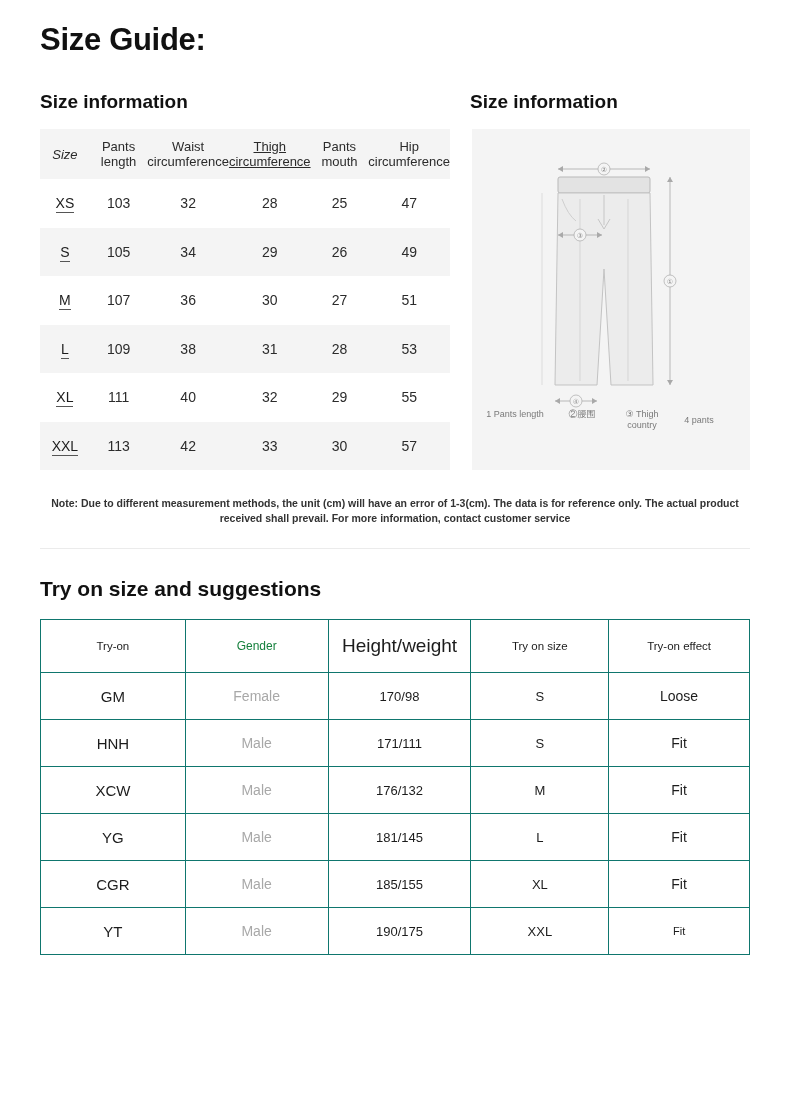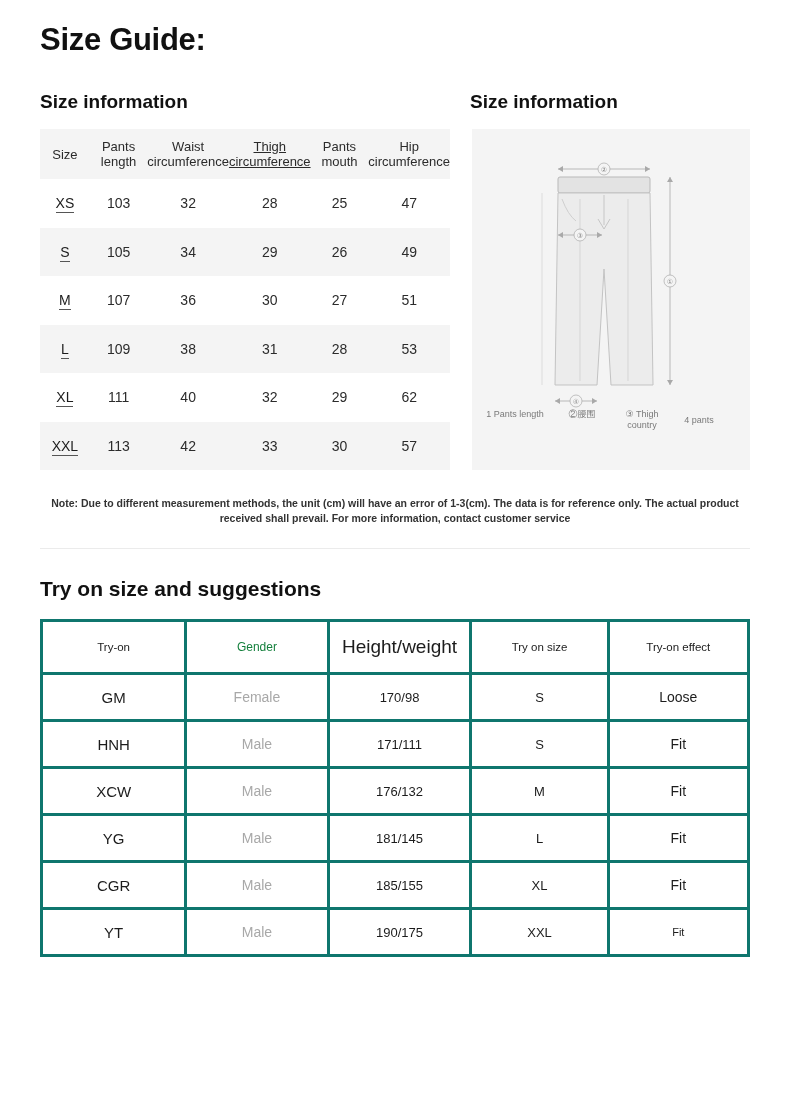--- a/index.html
+++ b/index.html
@@ -55,21 +55,21 @@
     font-weight: normal;
     color: #2b2b2b;
   }
   .size-table thead th {
     height: 50px;
     background: #f4f4f4;
     font-size: 13px;
     line-height: 15px;
     padding: 2px 0;
   }
-  .size-table thead th.col-size { font-size: 13px; }
+  .size-table thead th.col-size { font-size: 13px; font-style: italic; }
   .size-table tbody td {
     height: 47px;
     font-size: 14px;
   }
   .size-table tbody tr:nth-child(odd) { background: #ffffff; }
   .size-table tbody tr:nth-child(even) { background: #f4f4f4; }
   .size-table tbody td.sizecell {
     font-size: 14px;
     color: #1c1c1c;
   }
@@ -122,21 +122,21 @@
     font-size: 21px;
     font-weight: bold;
     color: #111;
   }
   .tryon-table {
     margin-top: 18px;
     width: 710px;
     border-collapse: collapse;
   }
   .tryon-table th, .tryon-table td {
-    border: 3px solid #0f766e;
+    border: 1px solid #0f766e;
     text-align: center;
     vertical-align: middle;
     height: 47px;
     font-weight: normal;
   }
   .tryon-table thead th { height: 53px; }
   .th-tryon { font-size: 11.5px; color: #1c1c1c; width: 145px; }
   .th-gender { font-size: 12px; color: #15803d; width: 143px; }
   .th-hw { font-size: 19px; color: #1c1c1c; width: 143px; }
   .th-size { font-size: 11.5px; color: #1c1c1c; width: 138px; }
@@ -205,21 +205,21 @@
           <td>31</td>
           <td>28</td>
           <td>53</td>
         </tr>
         <tr>
           <td class="sizecell"><span>XL</span></td>
           <td>111</td>
           <td>40</td>
           <td>32</td>
           <td>29</td>
-          <td>62</td>
+          <td>55</td>
         </tr>
         <tr>
           <td class="sizecell"><span>XXL</span></td>
           <td>113</td>
           <td>42</td>
           <td>33</td>
           <td>30</td>
           <td>57</td>
         </tr>
       </tbody>

